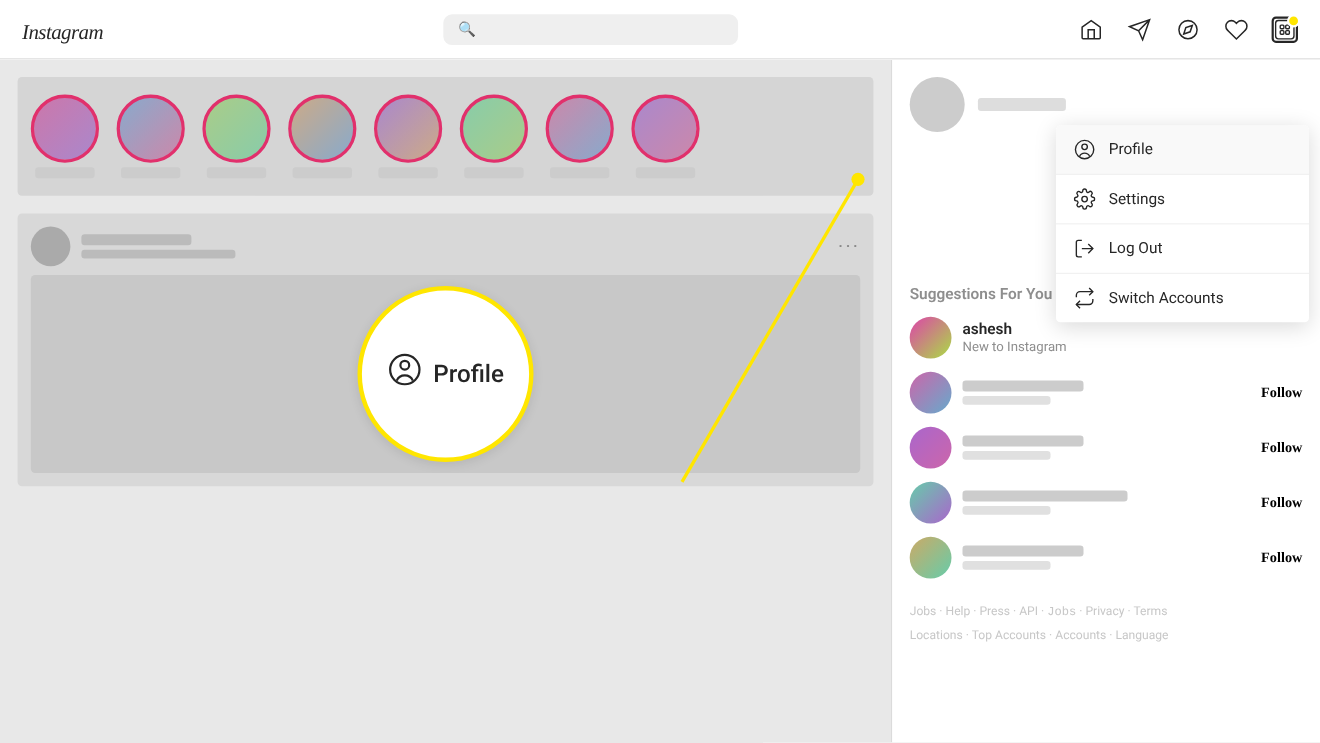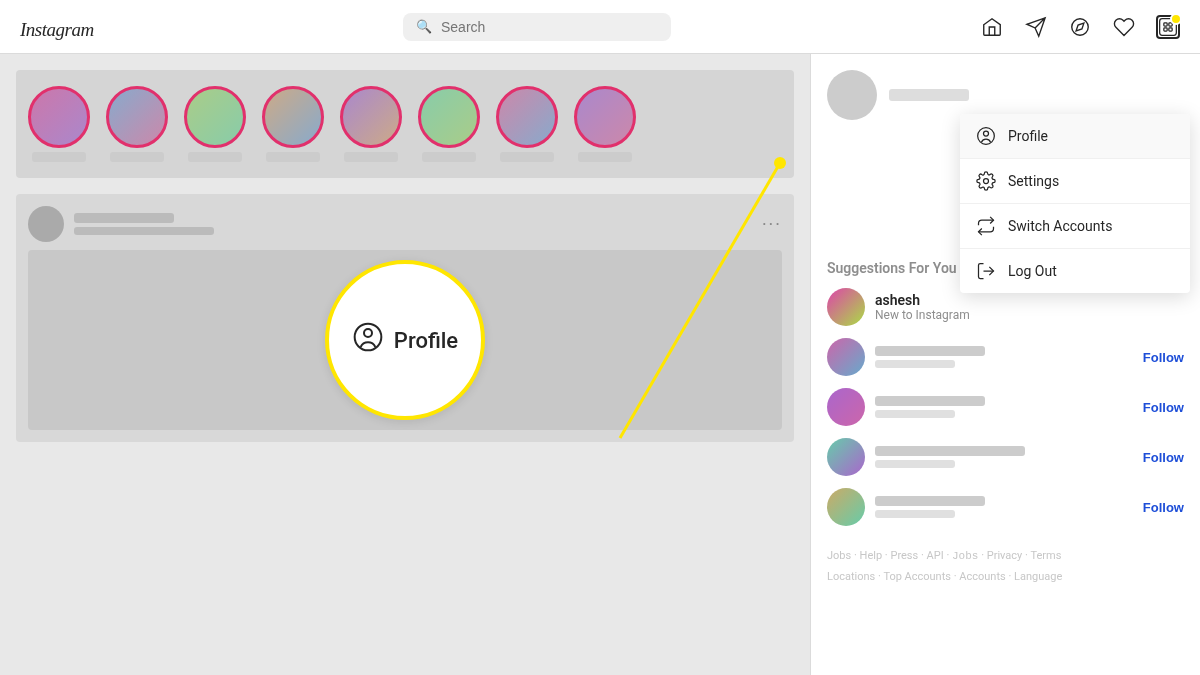--- a/index.html
+++ b/index.html
@@ -339,26 +339,27 @@
       border-radius: 3px;
       margin-bottom: 4px;
     }
     .suggestion-sub-bar {
       background: #e0e0e0;
       height: 8px;
       width: 80px;
       border-radius: 3px;
     }
     .follow-btn {
-      color: #1d4ed8;
+      color: #000000;
       font-size: 13px;
       font-weight: 600;
       cursor: pointer;
       background: none;
       border: none;
+      font-family: Liberation Serif, serif;
     }
 
     
     .suggestion-new-text {
       font-size: 12px;
       color: #8e8e8e;
     }
     .suggestion-name-text {
       font-size: 14px;
       font-weight: 600;
@@ -392,21 +393,20 @@
 </head>
 <body>
 
 <div class="header">
   <div class="logo">
     <span>Instagram</span>
   </div>
 
   <div class="search-bar">
     <span class="search-icon-small">🔍</span>
-    <input type="text" placeholder="Search" style="">
   </div>
 
   <div class="nav-icons">
     <div class="nav-icon">
       <svg viewBox="0 0 24 24" fill="none" stroke="currentColor" stroke-width="1.5">
         <path d="M3 9.5L12 3l9 6.5V20a1 1 0 01-1 1H4a1 1 0 01-1-1V9.5z"></path>
         <path d="M9 21V12h6v9"></path>
       </svg>
     </div>
     <div class="nav-icon">
@@ -535,38 +535,38 @@
             <circle cx="12" cy="12" r="3"></circle>
             <path d="M19.4 15a1.65 1.65 0 00.33 1.82l.06.06a2 2 0 010 2.83 2 2 0 01-2.83 0l-.06-.06a1.65 1.65 0 00-1.82-.33 1.65 1.65 0 00-1 1.51V21a2 2 0 01-4 0v-.09A1.65 1.65 0 009 19.4a1.65 1.65 0 00-1.82.33l-.06.06a2 2 0 01-2.83-2.83l.06-.06A1.65 1.65 0 004.68 15a1.65 1.65 0 00-1.51-1H3a2 2 0 010-4h.09A1.65 1.65 0 004.6 9a1.65 1.65 0 00-.33-1.82l-.06-.06a2 2 0 012.83-2.83l.06.06A1.65 1.65 0 009 4.68a1.65 1.65 0 001-1.51V3a2 2 0 014 0v.09a1.65 1.65 0 001 1.51 1.65 1.65 0 001.82-.33l.06-.06a2 2 0 012.83 2.83l-.06.06A1.65 1.65 0 0019.4 9a1.65 1.65 0 001.51 1H21a2 2 0 010 4h-.09a1.65 1.65 0 00-1.51 1z"></path>
           </svg>
         </div>
         <span class="dropdown-item-label">Settings</span>
       </div>
 
       <div class="dropdown-item">
         <div class="dropdown-item-icon">
           <svg width="20" height="20" viewBox="0 0 24 24" fill="none" stroke="#262626" stroke-width="1.5">
+            <path d="M9 21H5a2 2 0 01-2-2V5a2 2 0 012-2h4"></path>
+            <polyline points="16 17 21 12 16 7"></polyline>
+            <line x1="21" y1="12" x2="9" y2="12"></line>
+          </svg>
+        </div>
+        <span class="dropdown-item-label">Log Out</span>
+      </div>
+
+      <div class="dropdown-item">
+        <div class="dropdown-item-icon">
+          <svg width="20" height="20" viewBox="0 0 24 24" fill="none" stroke="#262626" stroke-width="1.5">
             <polyline points="17 1 21 5 17 9"></polyline>
             <path d="M3 11V9a4 4 0 014-4h14"></path>
             <polyline points="7 23 3 19 7 15"></polyline>
             <path d="M21 13v2a4 4 0 01-4 4H3"></path>
           </svg>
         </div>
         <span class="dropdown-item-label">Switch Accounts</span>
-      </div>
-
-      <div class="dropdown-item">
-        <div class="dropdown-item-icon">
-          <svg width="20" height="20" viewBox="0 0 24 24" fill="none" stroke="#262626" stroke-width="1.5">
-            <path d="M9 21H5a2 2 0 01-2-2V5a2 2 0 012-2h4"></path>
-            <polyline points="16 17 21 12 16 7"></polyline>
-            <line x1="21" y1="12" x2="9" y2="12"></line>
-          </svg>
-        </div>
-        <span class="dropdown-item-label">Log Out</span>
       </div>
     </div>
 
     <div class="suggestions-header">Suggestions For You</div>
 
     <div class="suggestion-row">
       <div class="suggestion-avatar sa1"></div>
       <div class="suggestion-info">
         <div class="suggestion-name-text">ashesh</div>
         <div class="suggestion-new-text">New to Instagram</div>

